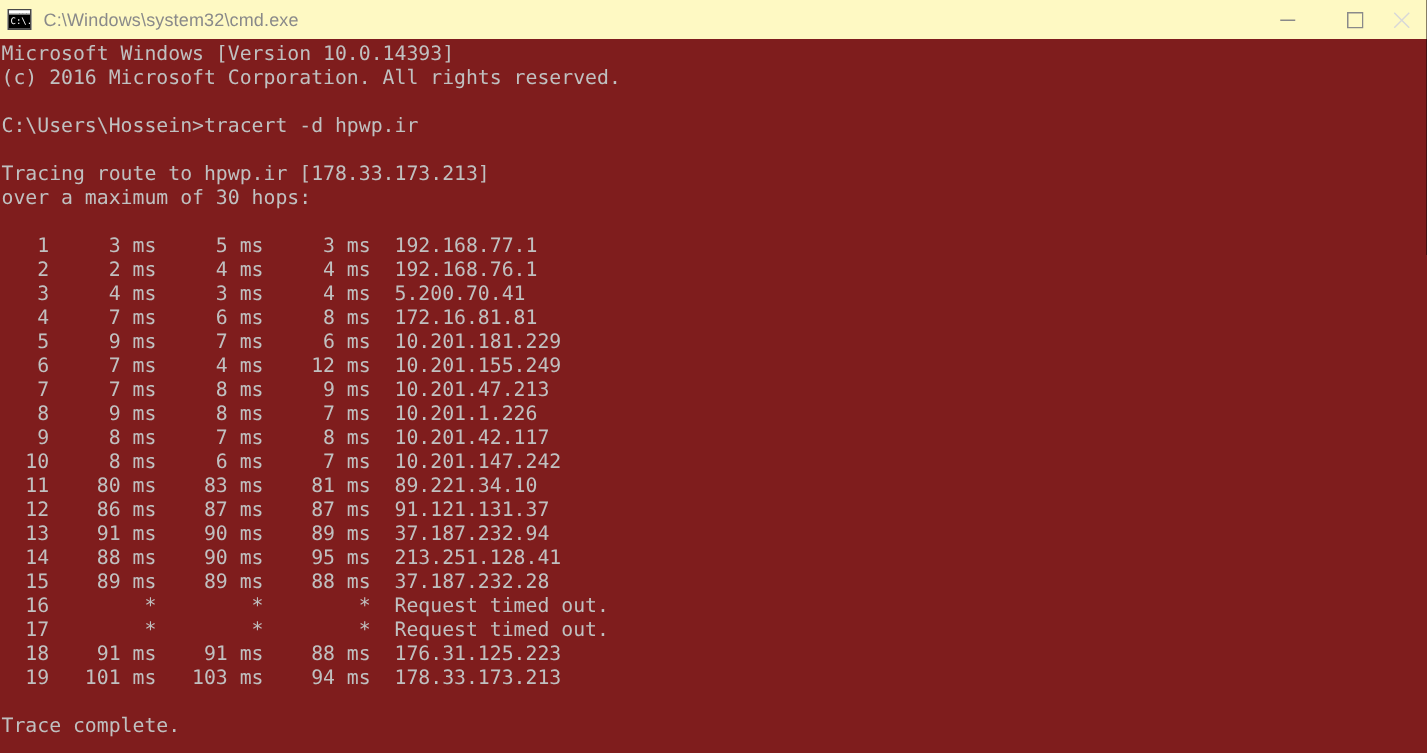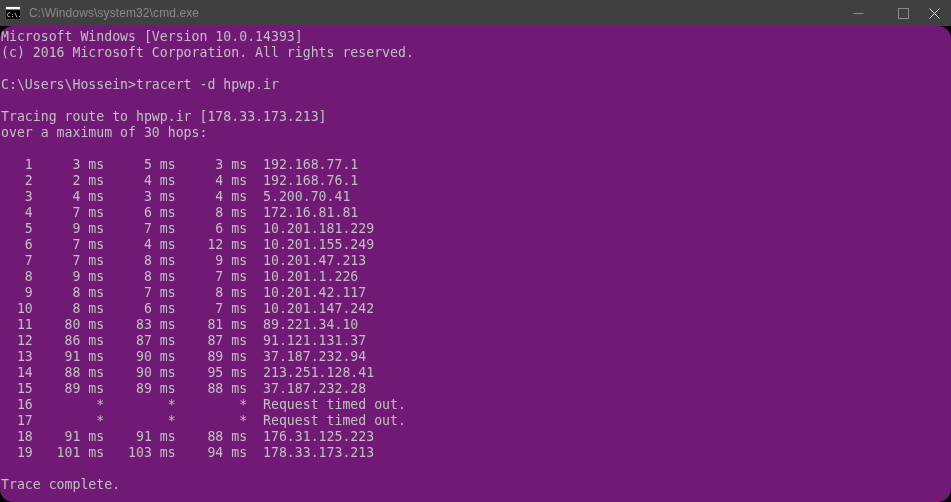--- a/index.html
+++ b/index.html
@@ -19,21 +19,21 @@
     height: 502px;
     background: #000000;
     position: relative;
     display: flex;
     flex-direction: column;
   }
 
   
   #titlebar {
     height: 26px;
-    background: #404040;
+    background: #fef9c3;
     display: flex;
     align-items: center;
     flex: 0 0 auto;
     position: relative;
     user-select: none;
   }
 
   #app-icon {
     width: 16px;
     height: 14px;
@@ -98,30 +98,29 @@
     align-items: center;
     justify-content: center;
     background: transparent;
   }
   .win-btn svg { display: block; }
   #btn-close { width: 22px; justify-content: flex-start; padding-left: 3px; }
 
   
   #console {
     flex: 1 1 auto;
-    background: #701a75;
+    background: #7f1d1d;
     color: #c0c0c0;
     font-family: "DejaVu Sans Mono", monospace;
     font-size: 13.2px;
     line-height: 16px;
     padding: 3px 0 0 1px;
     overflow: hidden;
     white-space: pre;
     letter-spacing: 0px;
-    border-radius: 13px;
   }
   .cline {
     height: 16px;
     white-space: pre;
     color: #c0c0c0;
   }
   .cline.blank { color: transparent; }
 </style>
 </head>
 <body>

